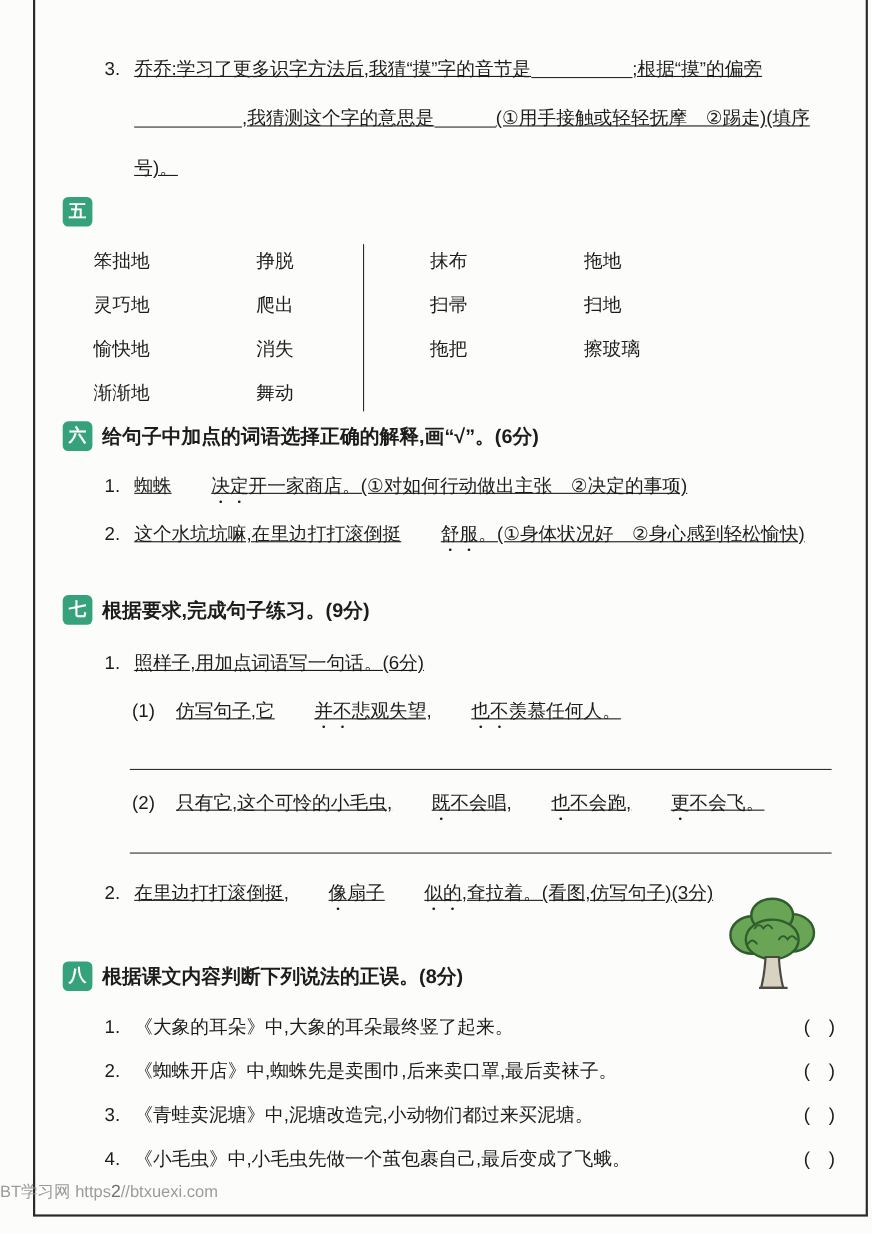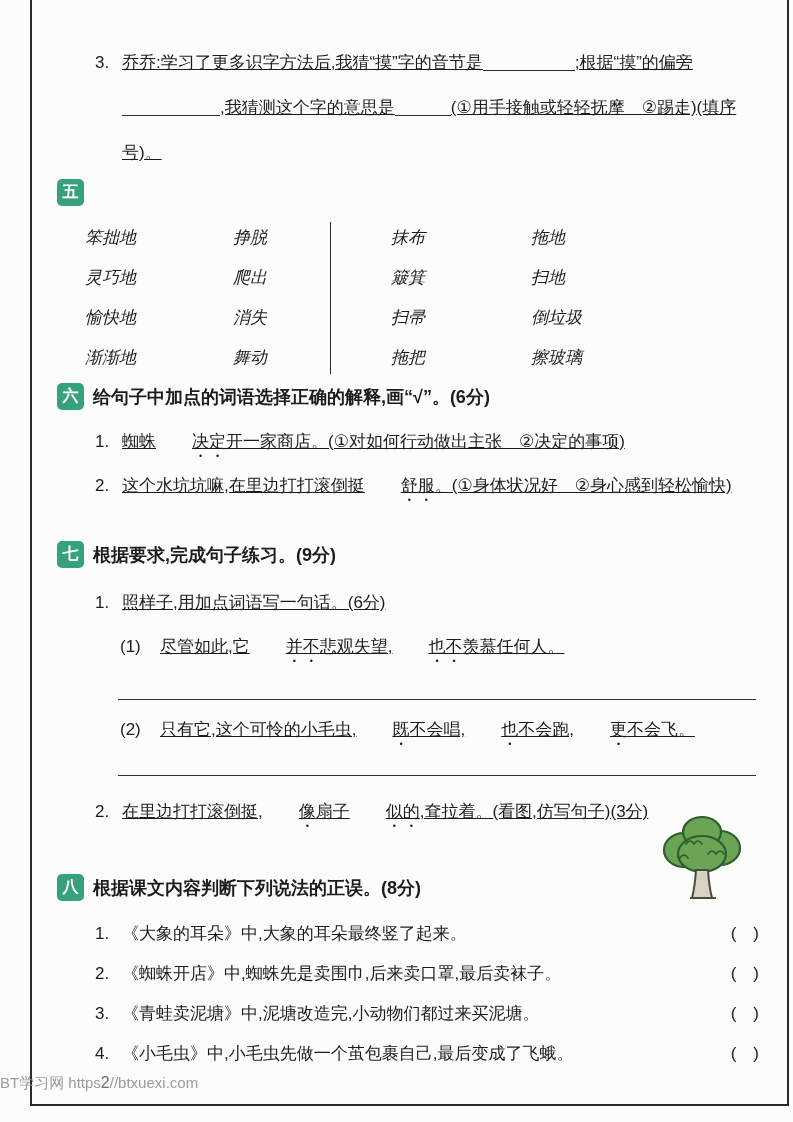--- a/index.html
+++ b/index.html
@@ -10,21 +10,21 @@
   .row{display:flex;align-items:flex-start;}
   .qnum{flex:none;width:27px;}
   .subnum{flex:none;width:40px;}
   .qbody{flex:1;text-decoration:underline;}
   .hdr{display:flex;align-items:center;gap:9px;font-weight:bold;font-size:18px;}
   .badge{flex:none;width:27px;height:27px;border-radius:5px;background:#35a27b;color:#ffffff;font-size:16px;font-weight:bold;display:flex;align-items:center;justify-content:center;}
   .blank{display:inline-block;border-bottom:1.5px solid #2a2a2a;height:15px;vertical-align:-3px;}
   .ansline{position:absolute;height:0;border-bottom:1.5px solid #2f2f2f;}
   .em-dot{-webkit-text-emphasis:filled dot;-webkit-text-emphasis-position:under;text-emphasis:filled dot;text-emphasis-position:under left;margin-left:36px;}
   .match{display:flex;align-items:stretch;}
-  .mcol{display:flex;flex-direction:column;font-style:italic;}
+  .mcol{display:flex;flex-direction:column;}
   .mcell{height:40px;line-height:40px;}
   .mdivider{width:0;border-left:1.6px solid #2a2a2a;margin:4px 0;}
   .sec8row{display:flex;width:664px;line-height:30px;height:40px;}
   .sec8text{flex:1;display:flex;}
   .bracket{flex:none;margin-left:8px;}
   .footer{position:absolute;left:0;top:1074px;width:793px;text-align:left;color:#9b9b9b;font-size:15px;}
   .pagenum{color:#6f6f6f;font-size:16px;}
   .lh45{line-height:45px;}
   .lh36{line-height:36px;}
   .lh34{line-height:34px;}
@@ -56,28 +56,26 @@
     </div>
     <div class="mcol" style="width:97px;">
       <div class="mcell">挣脱</div>
       <div class="mcell">爬出</div>
       <div class="mcell">消失</div>
       <div class="mcell">舞动</div>
     </div>
     <div class="mdivider"></div>
     <div class="mcol" style="width:140px;margin-left:60px;">
       <div class="mcell">抹布</div>
-      <div class="mcell">簸箕</div>
       <div class="mcell">扫帚</div>
       <div class="mcell">拖把</div>
     </div>
     <div class="mcol" style="width:150px;">
       <div class="mcell">拖地</div>
       <div class="mcell">扫地</div>
-      <div class="mcell">倒垃圾</div>
       <div class="mcell">擦玻璃</div>
     </div>
   </div>
 
   <div class="abs hdr" style="left:57px;top:383px;">
     <span class="badge">六</span>
     <span>给句子中加点的词语选择正确的解释,画“√”。(6分)</span>
   </div>
 
   <div class="abs row lh30" style="left:95px;top:427px;width:666px;">
@@ -100,21 +98,21 @@
   </div>
 
   <div class="abs row lh30" style="left:95px;top:588px;width:666px;">
     <span class="qnum">1.</span>
     <div class="qbody">照样子,用加点词语写一句话。(6分)</div>
   </div>
 
   <div class="abs row lh34" style="left:120px;top:630px;width:640px;">
     <span class="subnum">(1)</span>
     <div class="qbody">
-      <span>尽管如此,它</span><span class="em-dot">并不</span><span>悲观失望,</span><span class="em-dot">也不</span><span>羡慕任何人。</span>
+      <span>仿写句子,它</span><span class="em-dot">并不</span><span>悲观失望,</span><span class="em-dot">也不</span><span>羡慕任何人。</span>
     </div>
   </div>
   <div class="ansline" style="left:118px;top:699px;width:638px;"></div>
 
   <div class="abs row lh34" style="left:120px;top:713px;width:640px;">
     <span class="subnum">(2)</span>
     <div class="qbody">
       <span>只有它,这个可怜的小毛虫,</span><span class="em-dot">既</span><span>不会唱,</span><span class="em-dot">也</span><span>不会跑,</span><span class="em-dot">更</span><span>不会飞。</span>
     </div>
   </div>

